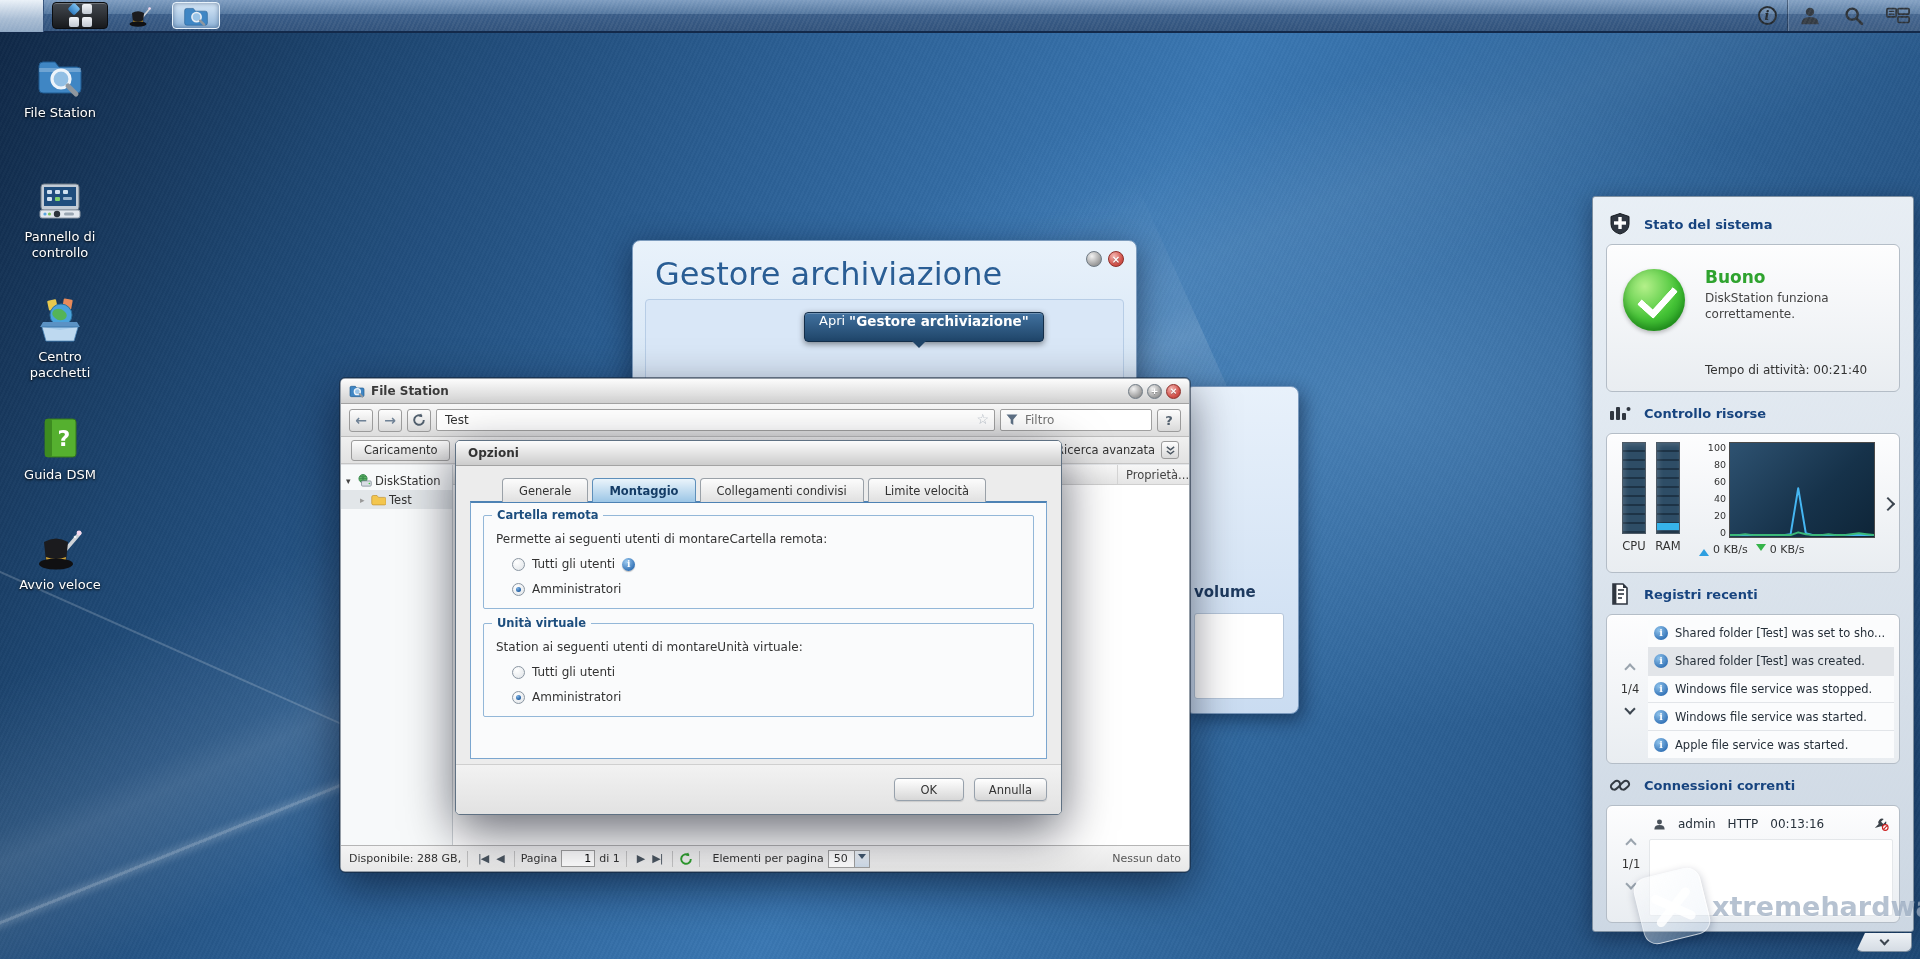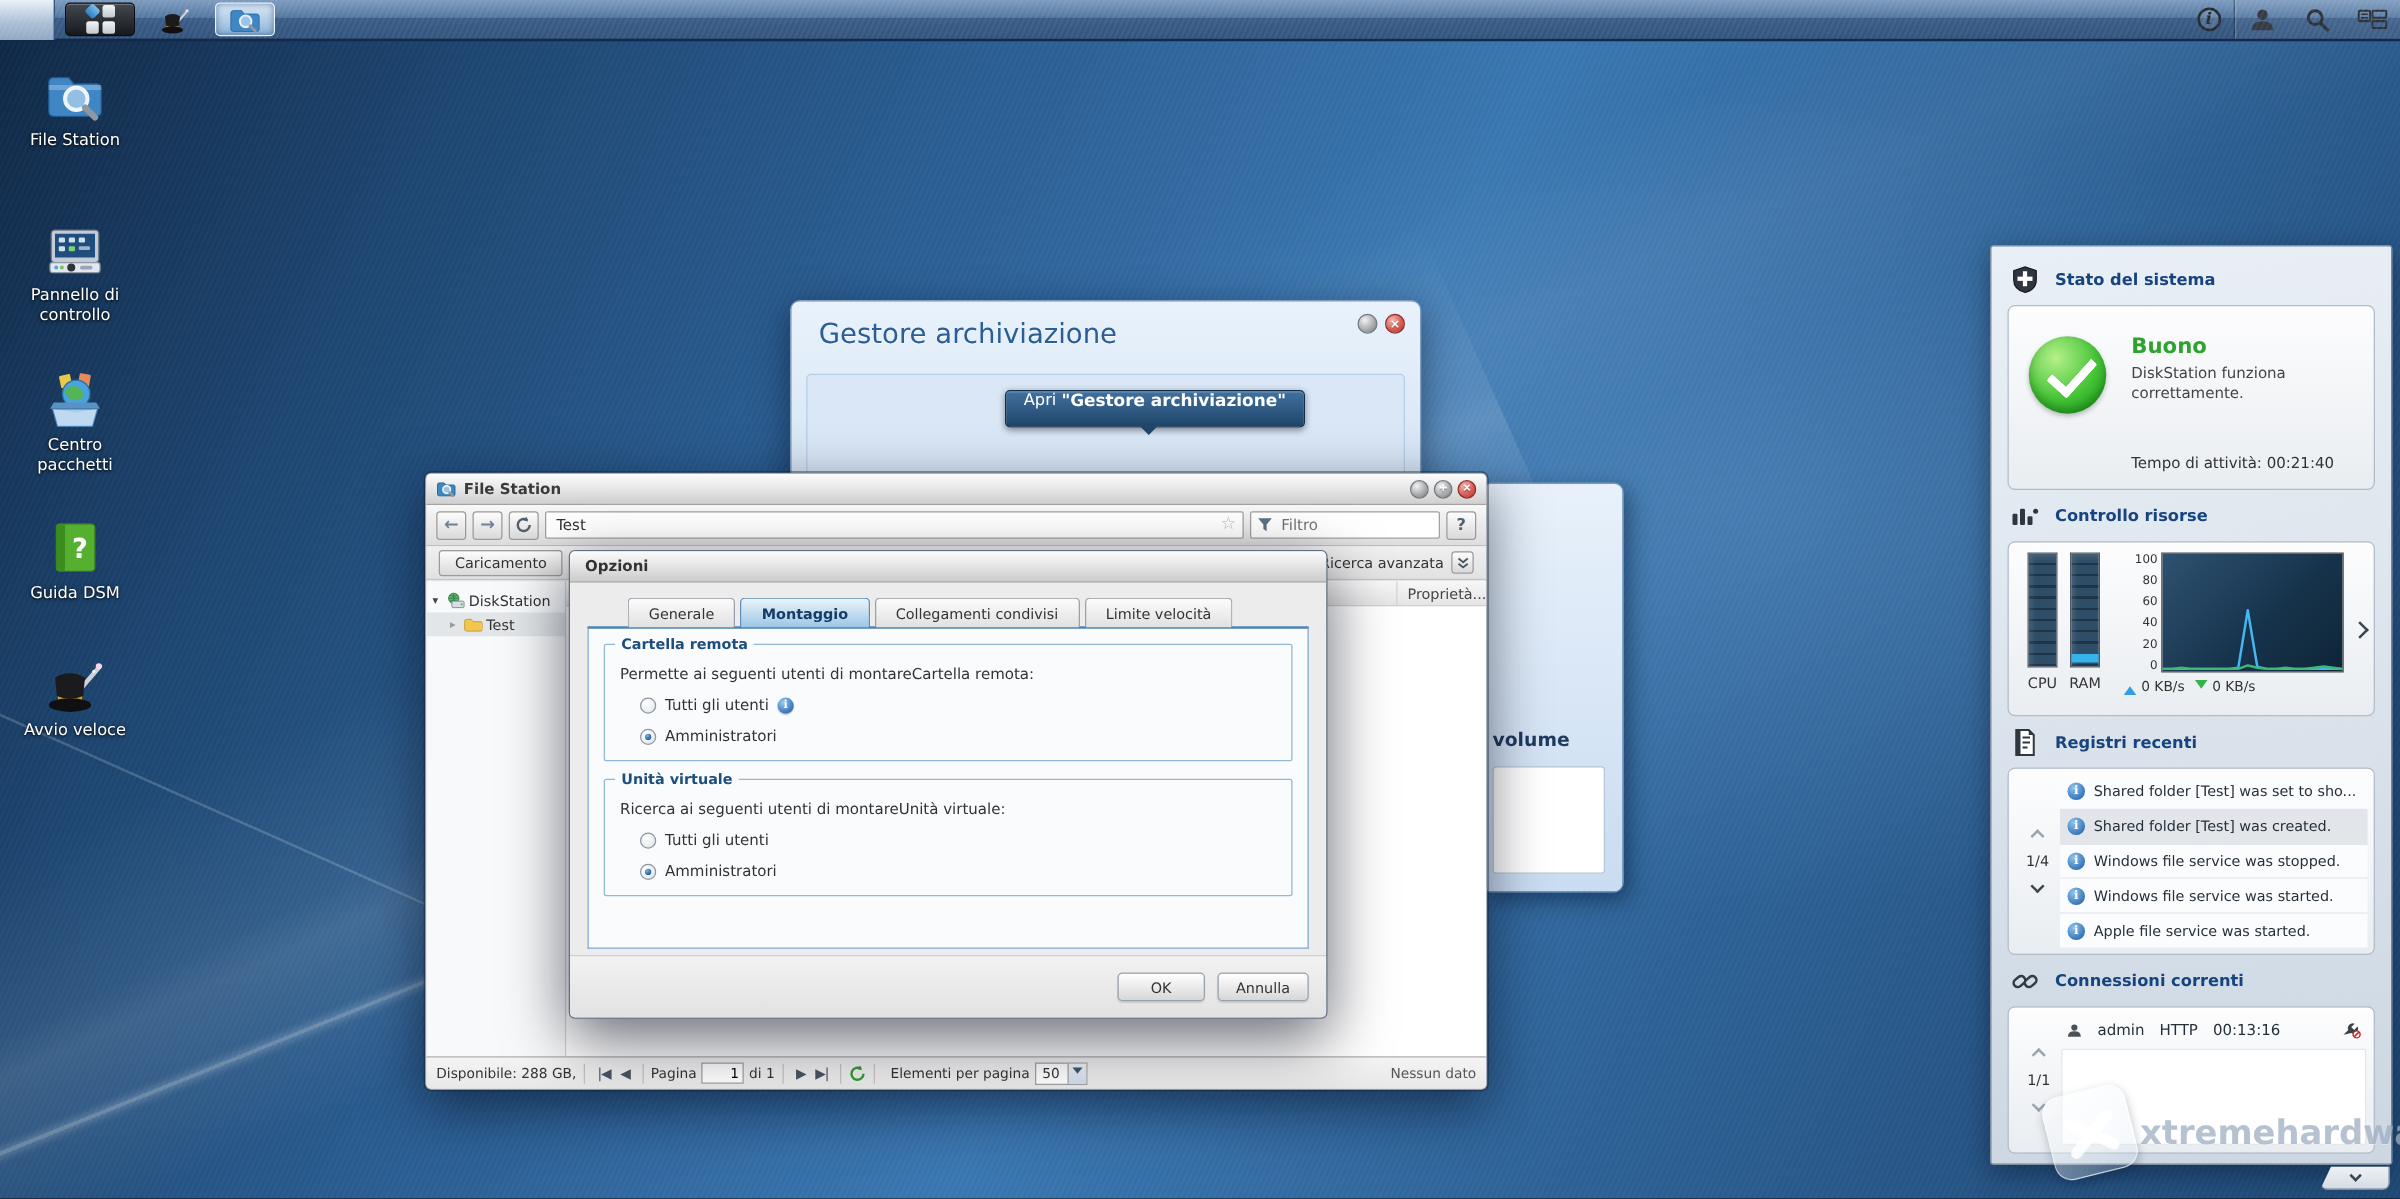--- a/index.html
+++ b/index.html
@@ -44,21 +44,21 @@
   .dicon .lbl { margin-top:5px; font-size:13px; color:#fff; text-shadow:0 1px 2px rgba(0,0,0,.85), 0 0 4px rgba(0,0,0,.4); line-height:1.2; }
 
   
   .sphere { width:16px; height:16px; border-radius:50%; display:inline-flex; align-items:center; justify-content:center; font-size:10px; font-weight:bold; color:#fff;
     background:radial-gradient(circle at 35% 30%, #f2f2f2, #9a9a9a 70%, #7d7d7d); border:1px solid #6f7a84; text-shadow:0 1px 1px rgba(0,0,0,.3); }
   .sphere.red { background:radial-gradient(circle at 35% 30%, #f3b8b4, #d4554e 60%, #b03a34); border-color:#8e2e29; }
 
   
   .win-storage { position:absolute; left:632px; top:240px; width:505px; height:470px; z-index:10; border-radius:8px;
     background:linear-gradient(180deg,#e9f2fb 0%,#cfe1f3 40%,#b9d2ea 100%); border:1px solid #7d9cbe; box-shadow:0 8px 30px rgba(0,10,30,.5); }
-  .win-storage .title { position:absolute; left:22px; top:14px; font-size:22px; color:#2a5e95; text-shadow:0 1px 0 rgba(255,255,255,.7); }
+  .win-storage .title { position:absolute; left:22px; top:14px; font-size:32px; color:#2a5e95; text-shadow:0 1px 0 rgba(255,255,255,.7); }
   .win-storage .wbtns { position:absolute; right:12px; top:10px; display:flex; gap:6px; }
   .storage-body { position:absolute; left:12px; right:12px; top:58px; bottom:12px; background:#d9e7f7; border:1px solid #b7cde6; border-radius:4px; overflow:hidden; }
   .blur-tile { position:absolute; left:78px; top:80px; width:44px; height:38px; border-radius:5px; background:linear-gradient(180deg,#3a4047,#14171a); filter:blur(1px); }
   .blur-tile::after { content:""; position:absolute; inset:9px 12px; background:
      linear-gradient(90deg,#cfd6de 45%, transparent 45%), linear-gradient(0deg,#cfd6de 45%, transparent 45%); opacity:.8; }
   .blur-bar { position:absolute; left:160px; top:100px; width:332px; height:27px; background:#fdfdfd; border:1px solid #9aa7b5; border-radius:14px; filter:blur(.6px); }
   .blur-disc { position:absolute; left:228px; top:112px; width:144px; height:144px; border-radius:50%; filter:blur(1px);
     background:radial-gradient(circle at 45% 40%, #f4f4f6 0 18%, #b9bbc1 19% 34%, #d8d9dd 35% 55%, #a6a8ae 56% 75%, #c7c9ce 76%); box-shadow:0 4px 10px rgba(0,0,0,.35); }
   .tooltip { position:absolute; left:158px; top:12px; height:30px; padding:0 14px; display:flex; align-items:flex-start; gap:4px; border-radius:4px;
     background:linear-gradient(180deg,#41719f,#1f4569); border:1px solid #142f4a; box-shadow:0 2px 6px rgba(0,0,0,.45), inset 0 1px 0 rgba(255,255,255,.25);
@@ -477,21 +477,21 @@
           <span>Tutti gli utenti</span>
           <span class="iinfo">i</span>
         </div>
         <div class="radio-row">
           <span class="radio sel"></span>
           <span>Amministratori</span>
         </div>
       </div>
       <div class="fgroup">
         <span class="legend">Unità virtuale</span>
-        <div class="desc">Ricerca ai seguenti utenti di montareUnità virtuale:</div>
+        <div class="desc">Station ai seguenti utenti di montareUnità virtuale:</div>
         <div class="radio-row">
           <span class="radio"></span>
           <span>Tutti gli utenti</span>
         </div>
         <div class="radio-row">
           <span class="radio sel"></span>
           <span>Amministratori</span>
         </div>
       </div>
     </div>

